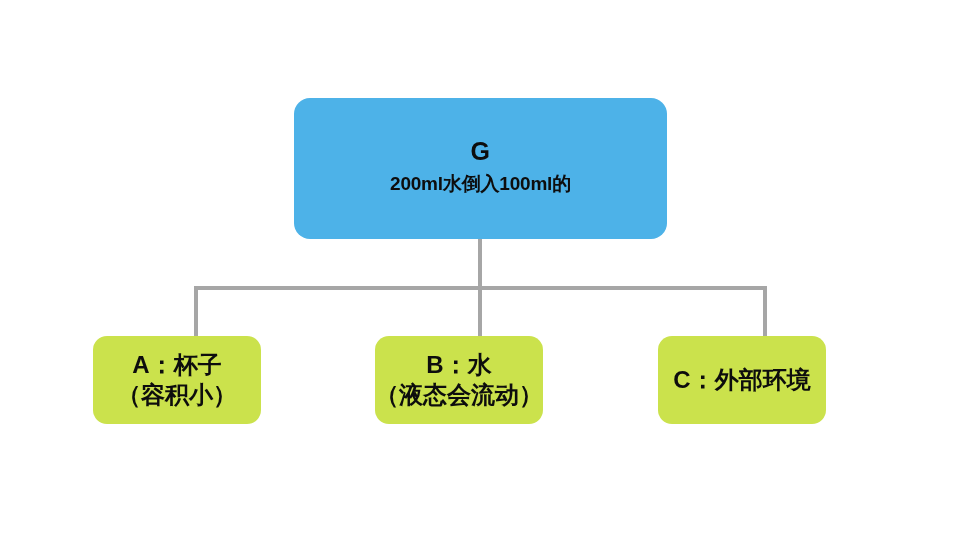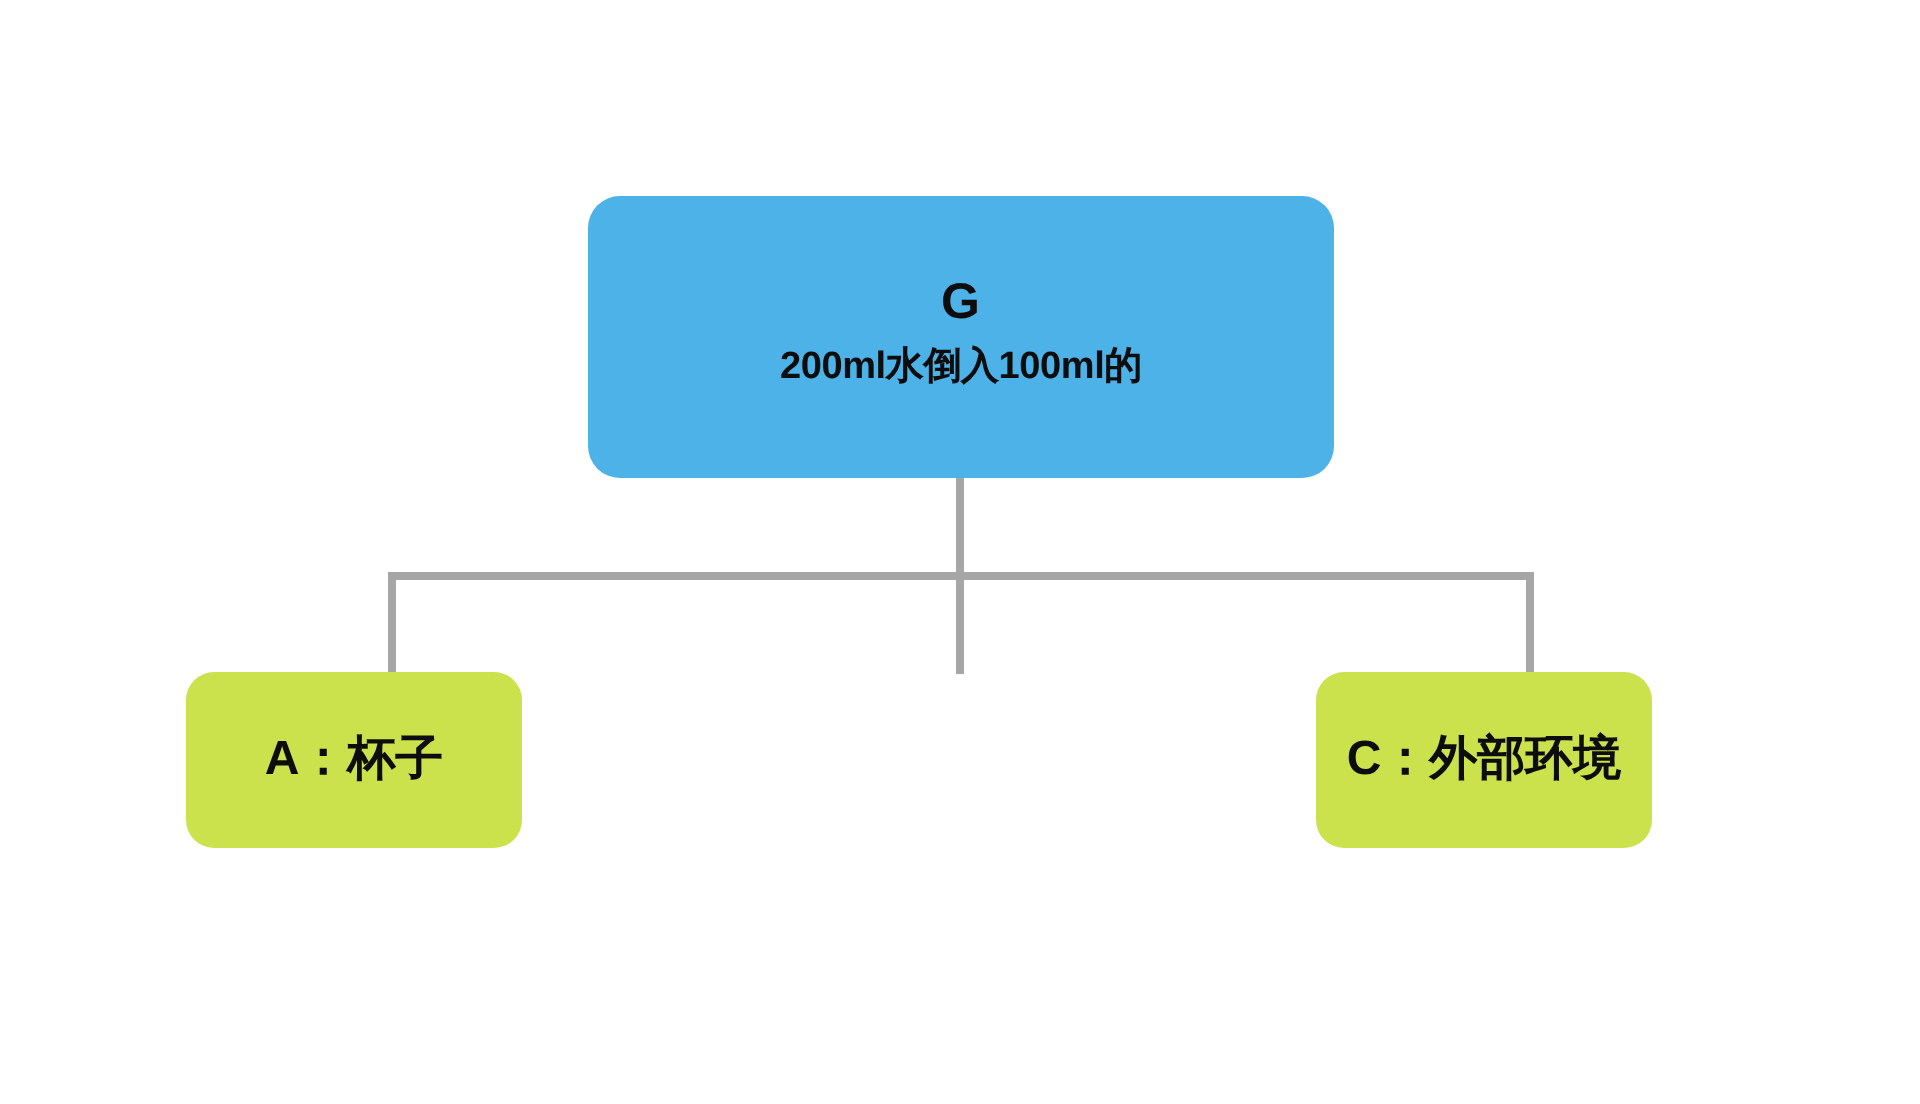--- a/index.html
+++ b/index.html
@@ -136,20 +136,25 @@
     <div class="conn conn-v conn-drop-c"></div>
   </div>
 
   <div class="node node-root">
     <div class="root-line-code">G</div>
     <div class="root-line-text">200ml水倒入100ml的</div>
   </div>
 
   <div class="node node-child node-a">
     <div class="child-line">A：杯子</div>
+    <div class="child-line-sub">（容积小）</div>
   </div>
 
+  <div class="node node-child node-b">
+    <div class="child-line">B：水</div>
+    <div class="child-line-sub">（液态会流动）</div>
+  </div>
 
   <div class="node node-child node-c">
     <div class="child-line">C：外部环境</div>
   </div>
 
 </div>
 
 </body></html>

